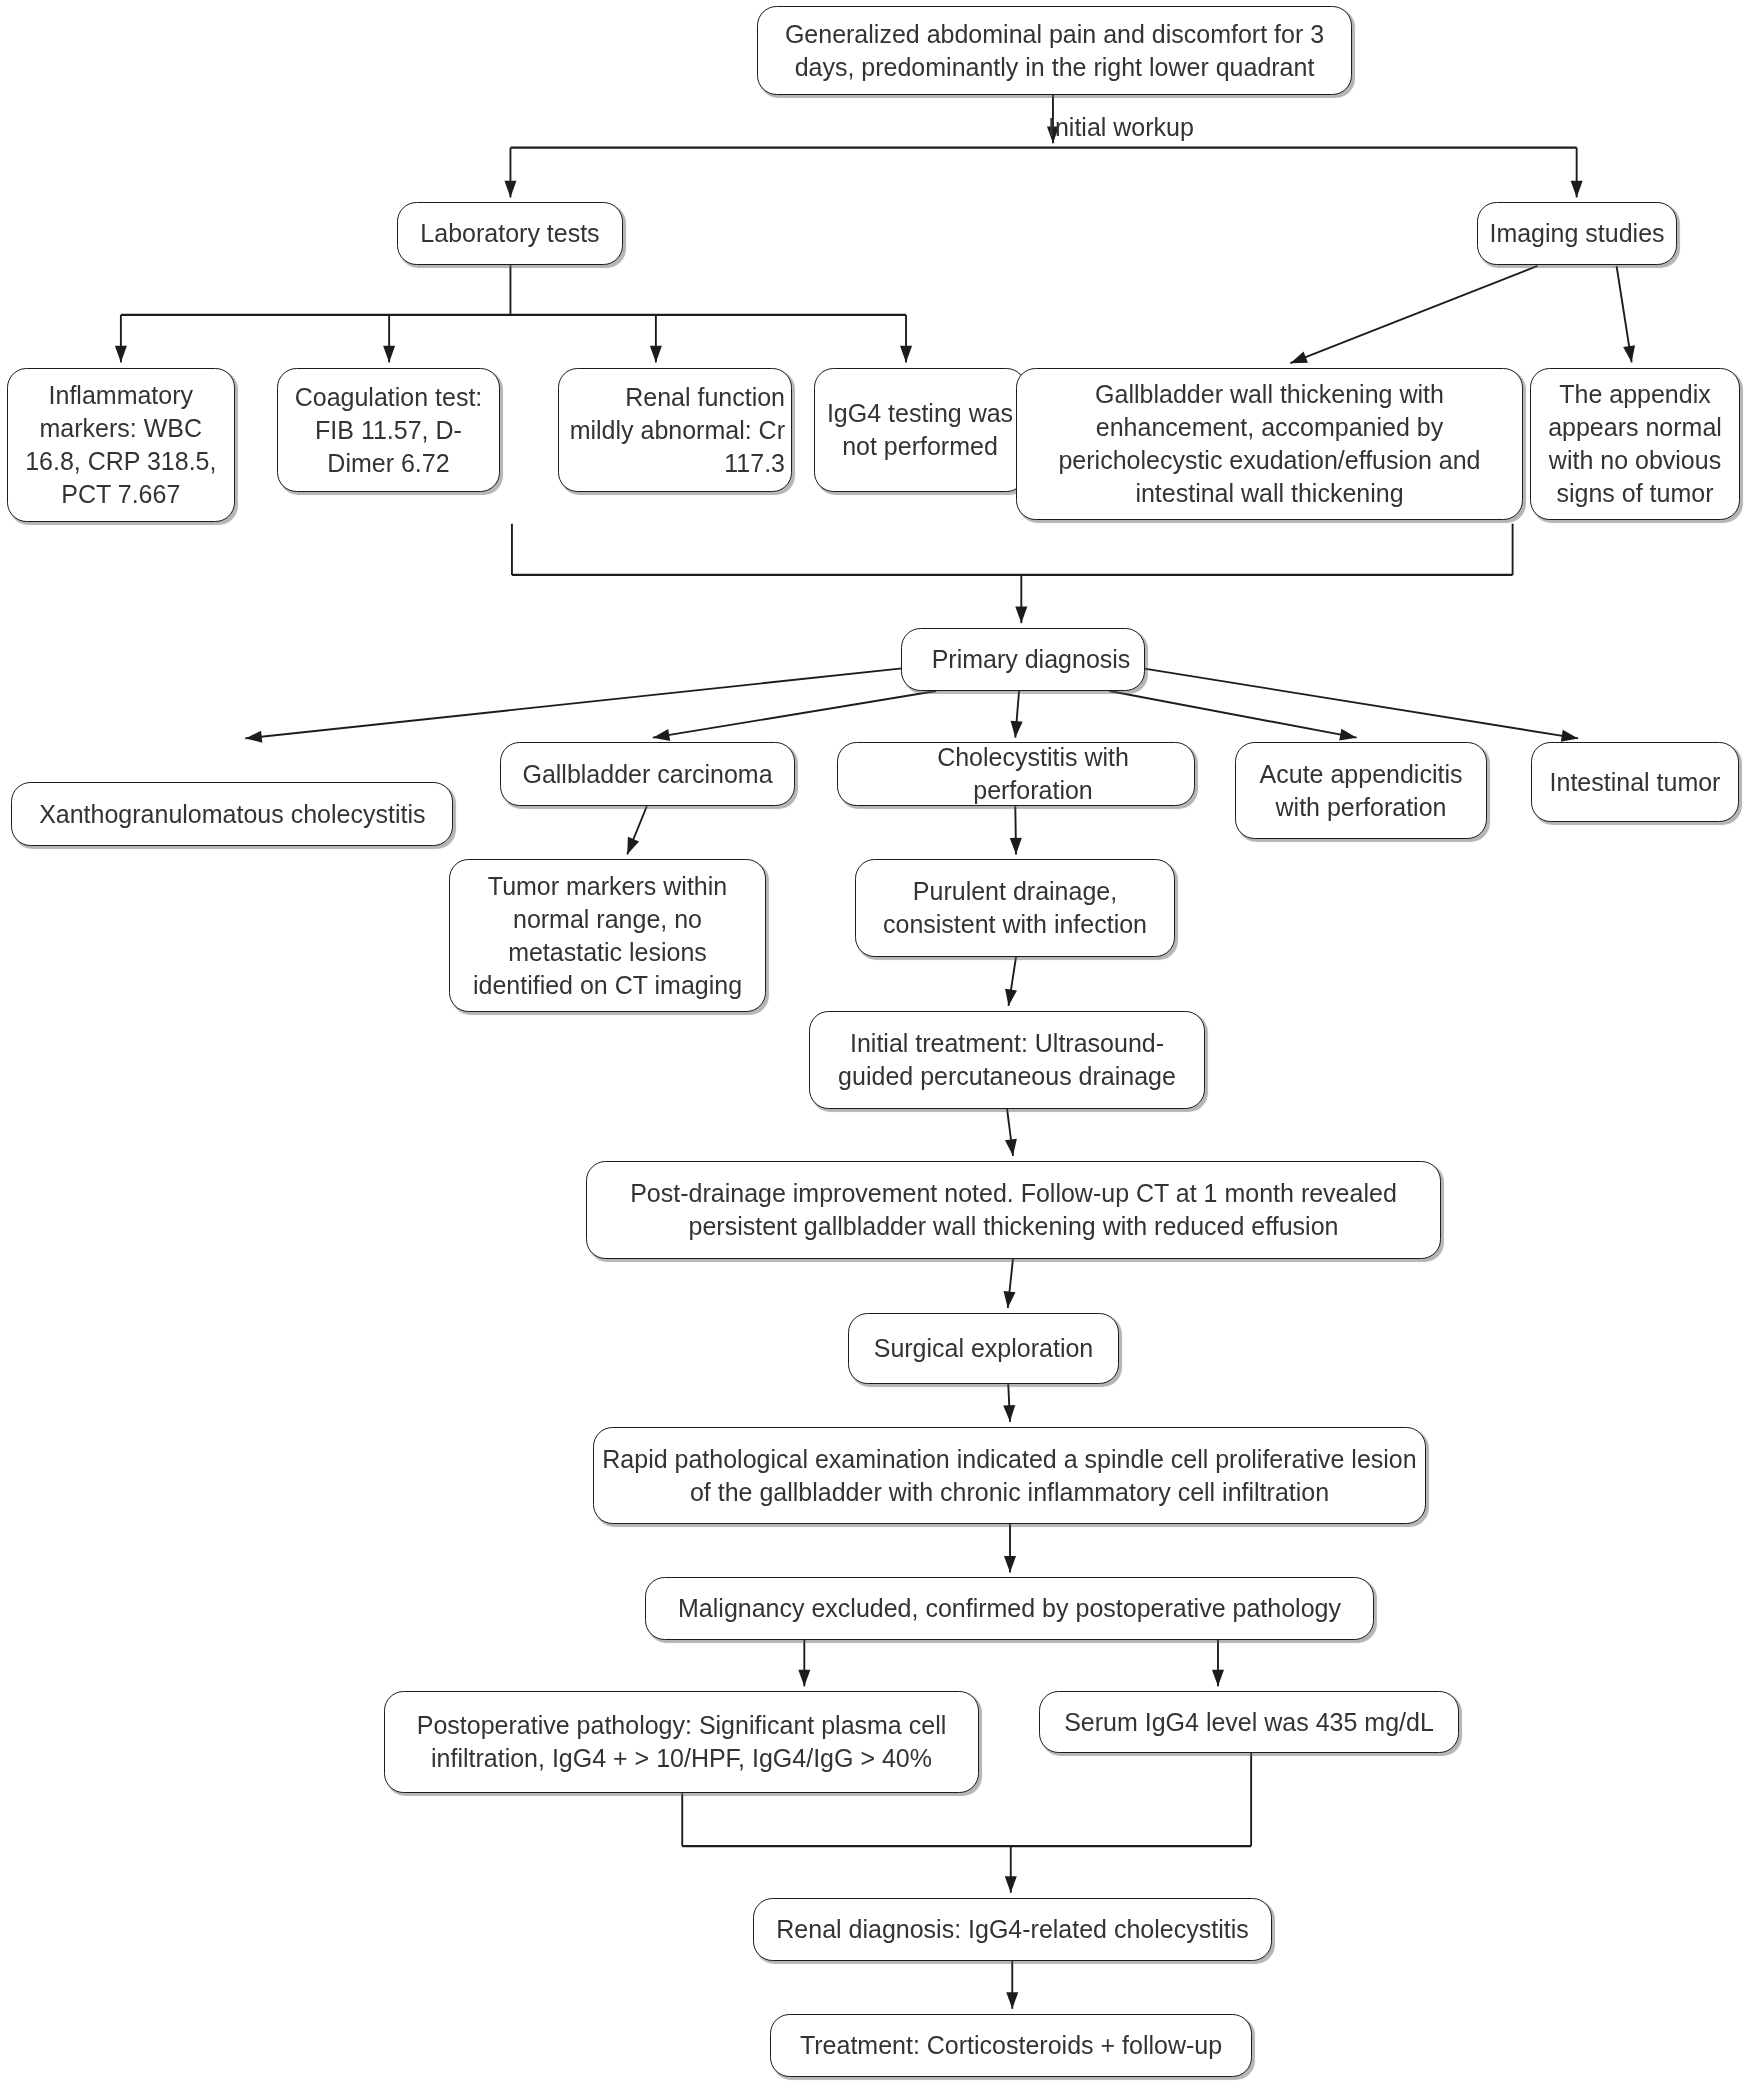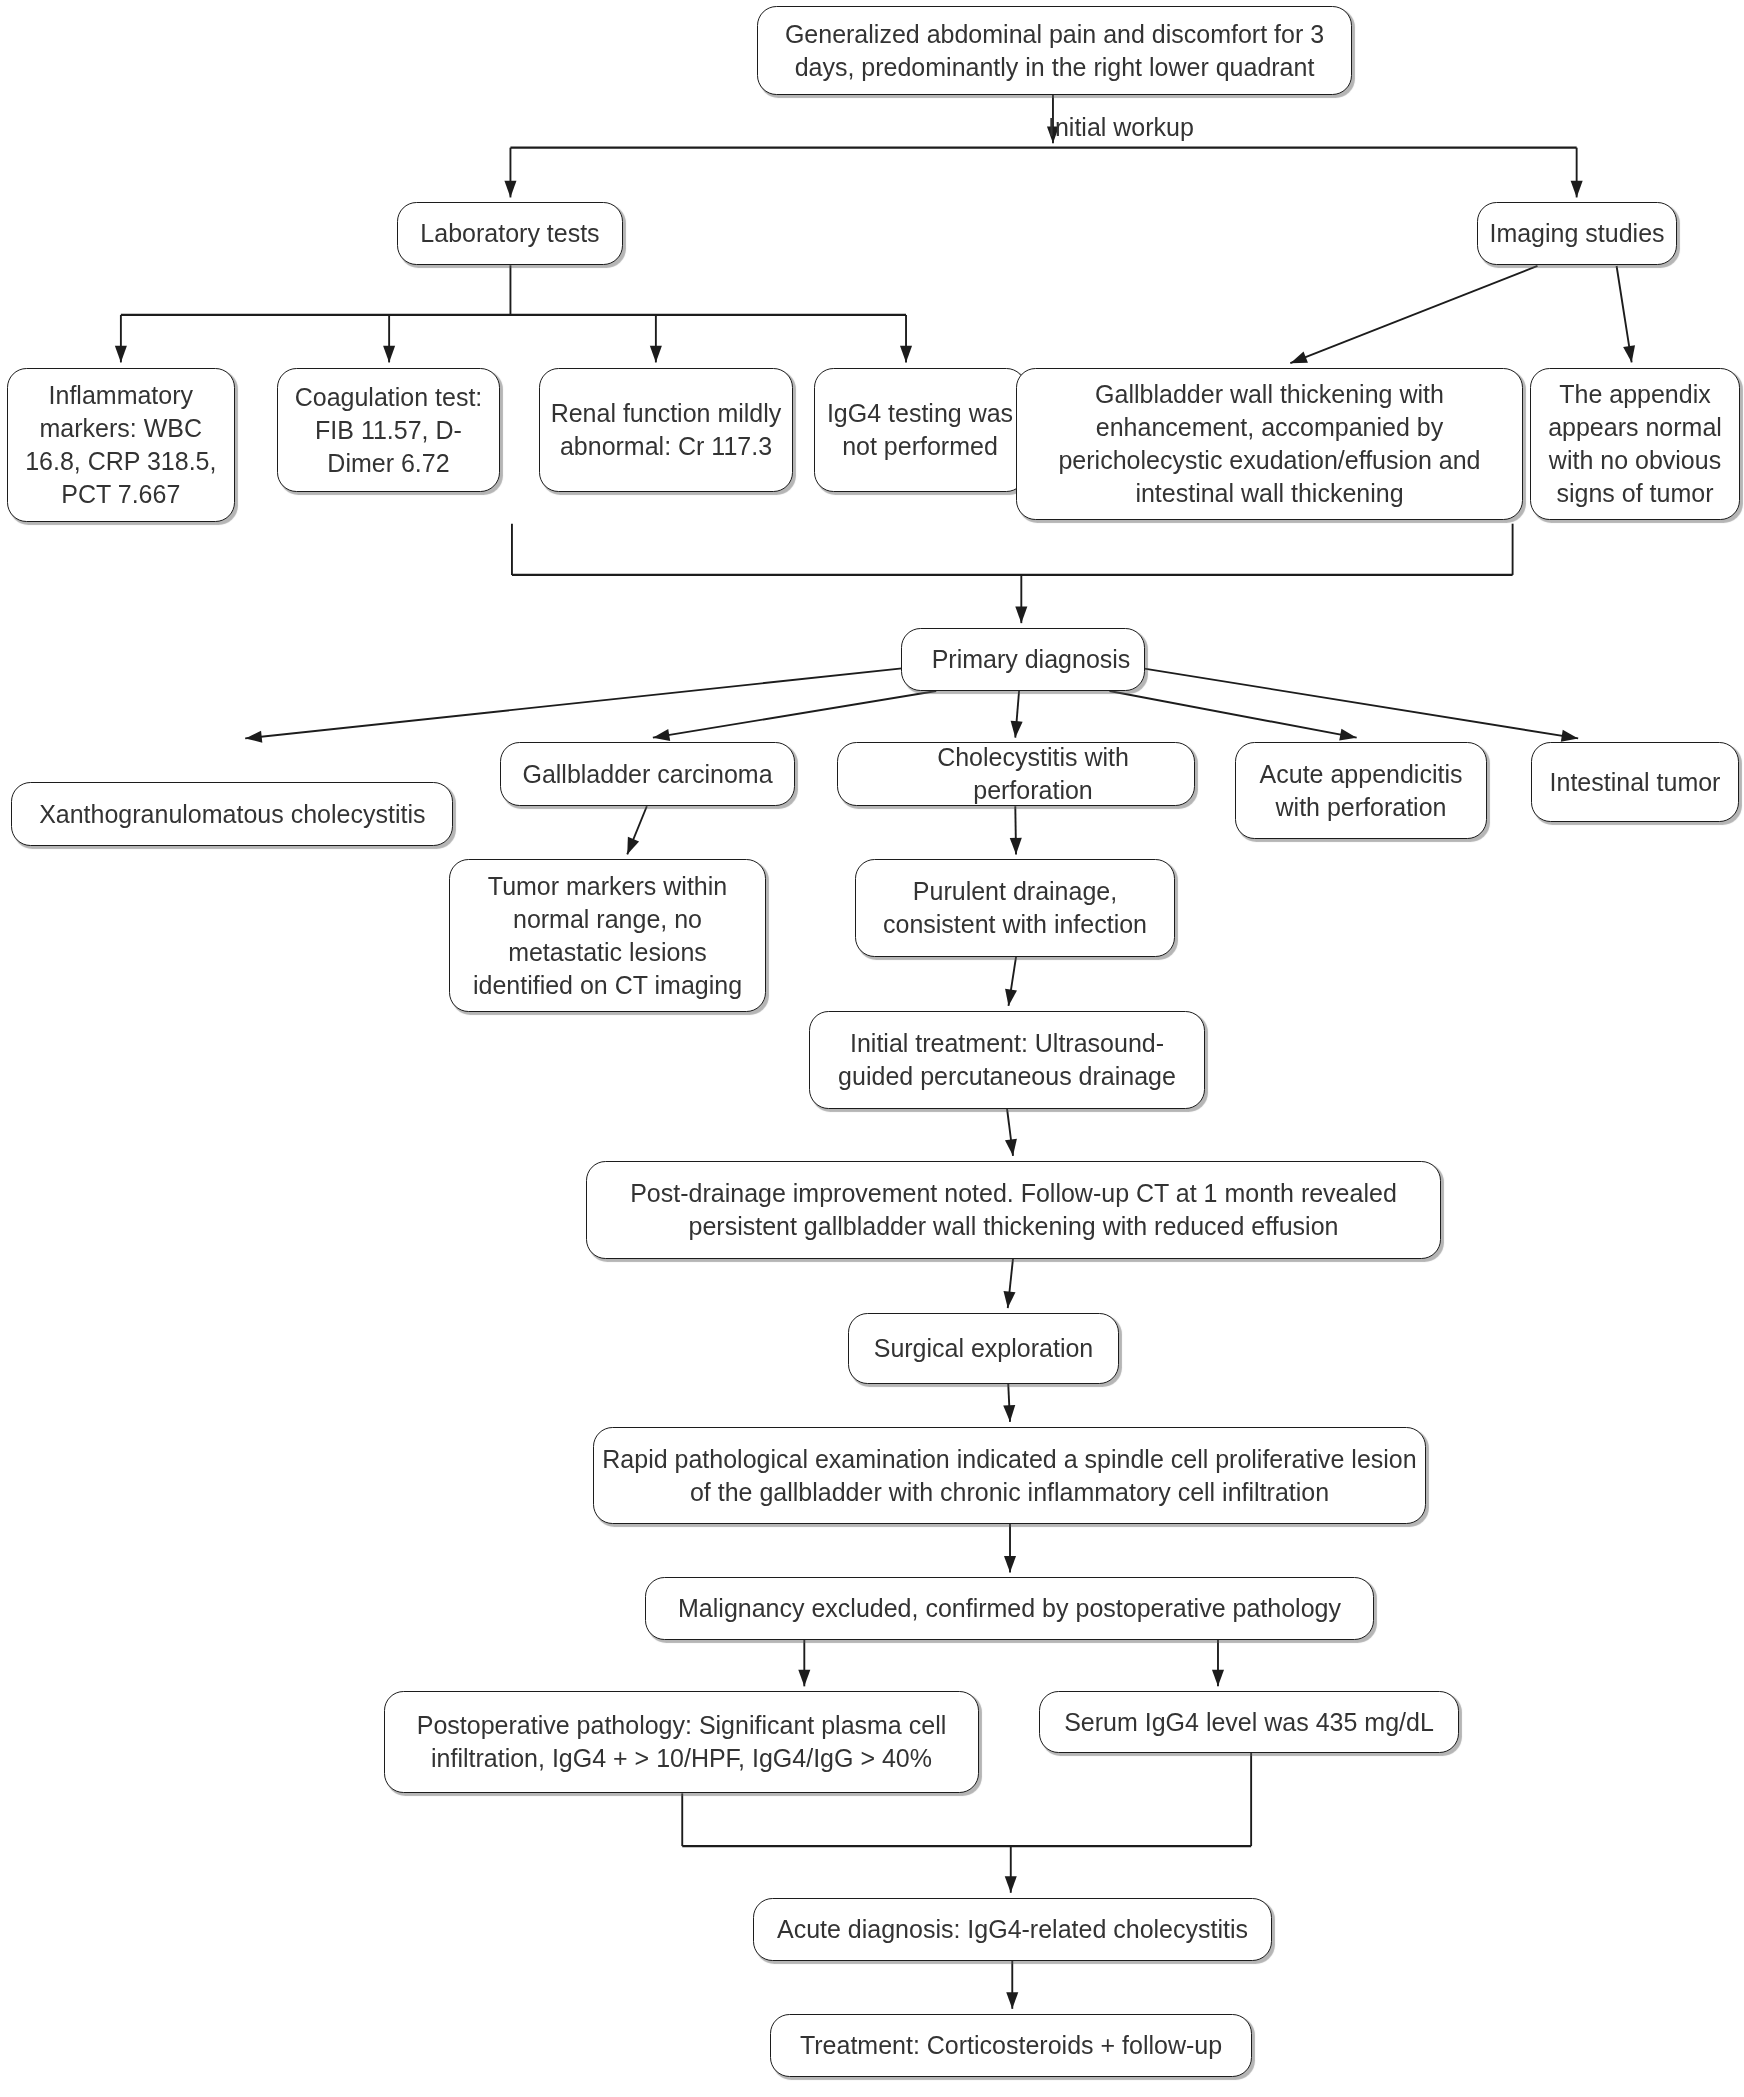--- a/index.html
+++ b/index.html
@@ -99,21 +99,21 @@
       </div>
       <div class="node" style="left: 1477px; top: 202px; width: 200px; height: 63px;">
         <span>Imaging studies</span>
       </div>
       <div class="node" style="left: 6.8px; top: 368px; width: 228px; height: 154px;">
         <span>Inflammatory markers: WBC 16.8, CRP 318.5, PCT 7.667</span>
       </div>
       <div class="node" style="left: 277px; top: 368px; width: 223px; height: 124px;">
         <span>Coagulation test: FIB 11.57, D-Dimer 6.72</span>
       </div>
-      <div class="node" style="left: 539px; top: 368px; width: 254px; height: 124px;">
+      <div class="node" style="left: 558px; top: 368px; width: 234px; height: 124px; text-align: right;">
         <span>Renal function mildly abnormal: Cr 117.3</span>
       </div>
       <div class="node" style="left: 814px; top: 368px; width: 212px; height: 124px;">
         <span>IgG4 testing was not performed</span>
       </div>
       <div class="node" style="left: 1016px; top: 368px; width: 507px; height: 152px;">
         <span>Gallbladder wall thickening with enhancement, accompanied by pericholecystic exudation/effusion and intestinal wall thickening</span>
       </div>
       <div class="node" style="left: 1530px; top: 368px; width: 210px; height: 152px;">
         <span>The appendix appears normal with no obvious signs of tumor</span>
@@ -157,20 +157,20 @@
       <div class="node" style="left: 645px; top: 1577px; width: 729px; height: 63px;">
         <span>Malignancy excluded, confirmed by postoperative pathology</span>
       </div>
       <div class="node" style="left: 384px; top: 1691px; width: 595px; height: 102px;">
         <span>Postoperative pathology: Significant plasma cell infiltration, IgG4 + &gt; 10/HPF, IgG4/IgG &gt; 40%</span>
       </div>
       <div class="node" style="left: 1039px; top: 1691px; width: 420px; height: 62px;">
         <span>Serum IgG4 level was 435 mg/dL</span>
       </div>
       <div class="node" style="left: 753px; top: 1898px; width: 519px; height: 63px;">
-        <span>Acute diagnosis: IgG4-related cholecystitis</span>
+        <span>Renal diagnosis: IgG4-related cholecystitis</span>
       </div>
       <div class="node" style="left: 770px; top: 2014px; width: 482px; height: 63px;">
         <span>Treatment: Corticosteroids + follow-up</span>
       </div>
     </div>
 </div>
 
 
 </body></html>

